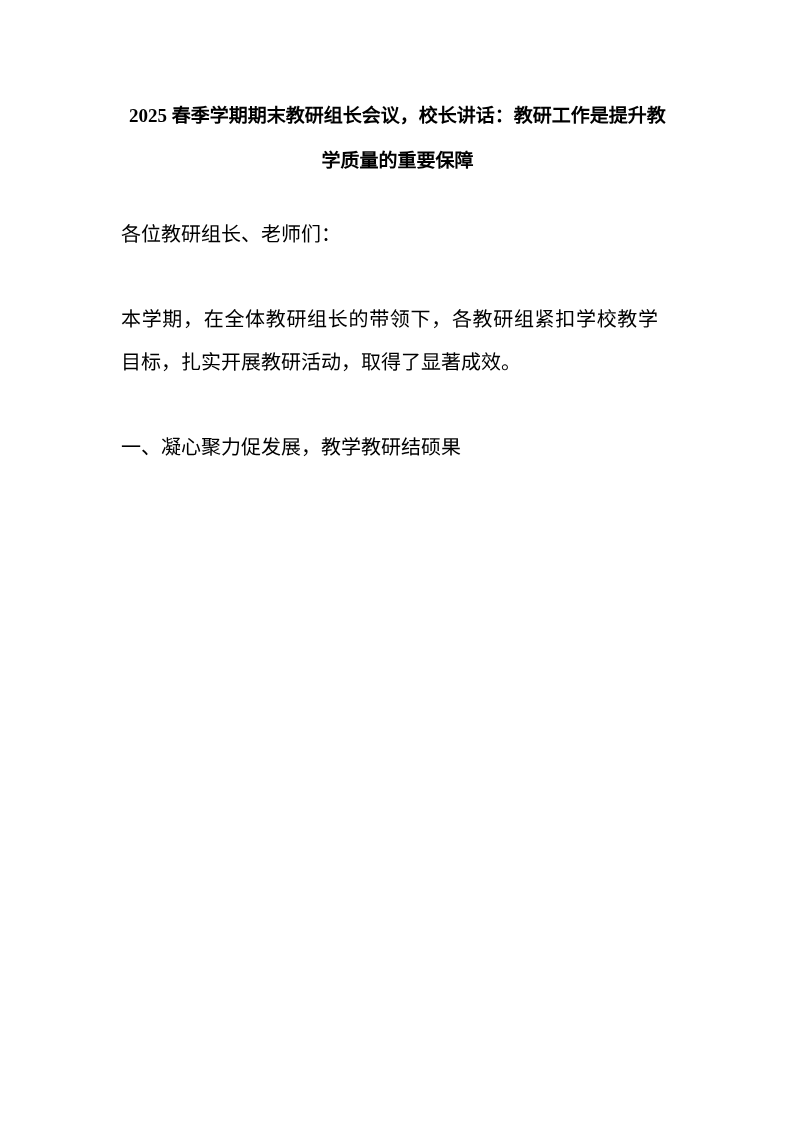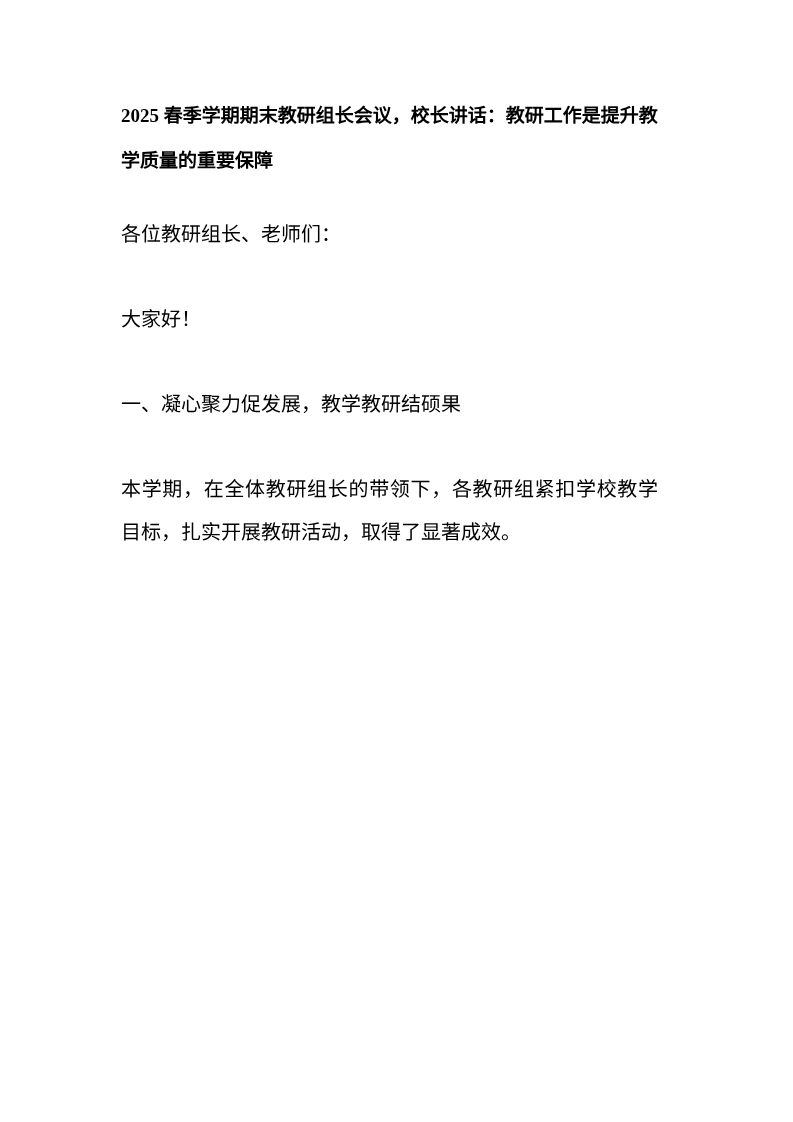--- a/index.html
+++ b/index.html
@@ -16,21 +16,21 @@
     height: 1122px;
     background: #ffffff;
     padding: 93px 119px 40px 121px;
     font-family: "Liberation Serif", "DejaVu Serif", serif;
     color: #000000;
   }
   .doc-title {
     font-size: 19px;
     font-weight: bold;
     line-height: 45px;
-    text-align: left;
+    text-align: center;
     color: #000000;
     margin: 0 0 30px 0;
   }
   .para {
     font-size: 20px;
     line-height: 43px;
     text-align: justify;
     color: #000000;
     margin: 0 16px 42px 0;
     word-break: normal;
@@ -41,21 +41,20 @@
 </style>
 </head>
 <body>
 
 <div class="page">
 
   <h1 class="doc-title">2025 春季学期期末教研组长会议，校长讲话：教研工作是提升教学质量的重要保障</h1>
 
   <p class="para single-line">各位教研组长、老师们：</p>
 
-  <p class="para single-line">大家好！</p>
 
 
+  <p class="para">本学期，在全体教研组长的带领下，各教研组紧扣学校教学目标，扎实开展教研活动，取得了显著成效。</p>
+
   <p class="para single-line">一、凝心聚力促发展，教学教研结硕果</p>
-
-  <p class="para">本学期，在全体教研组长的带领下，各教研组紧扣学校教学目标，扎实开展教研活动，取得了显著成效。</p>
 
 
 </div>
 
 </body></html>

